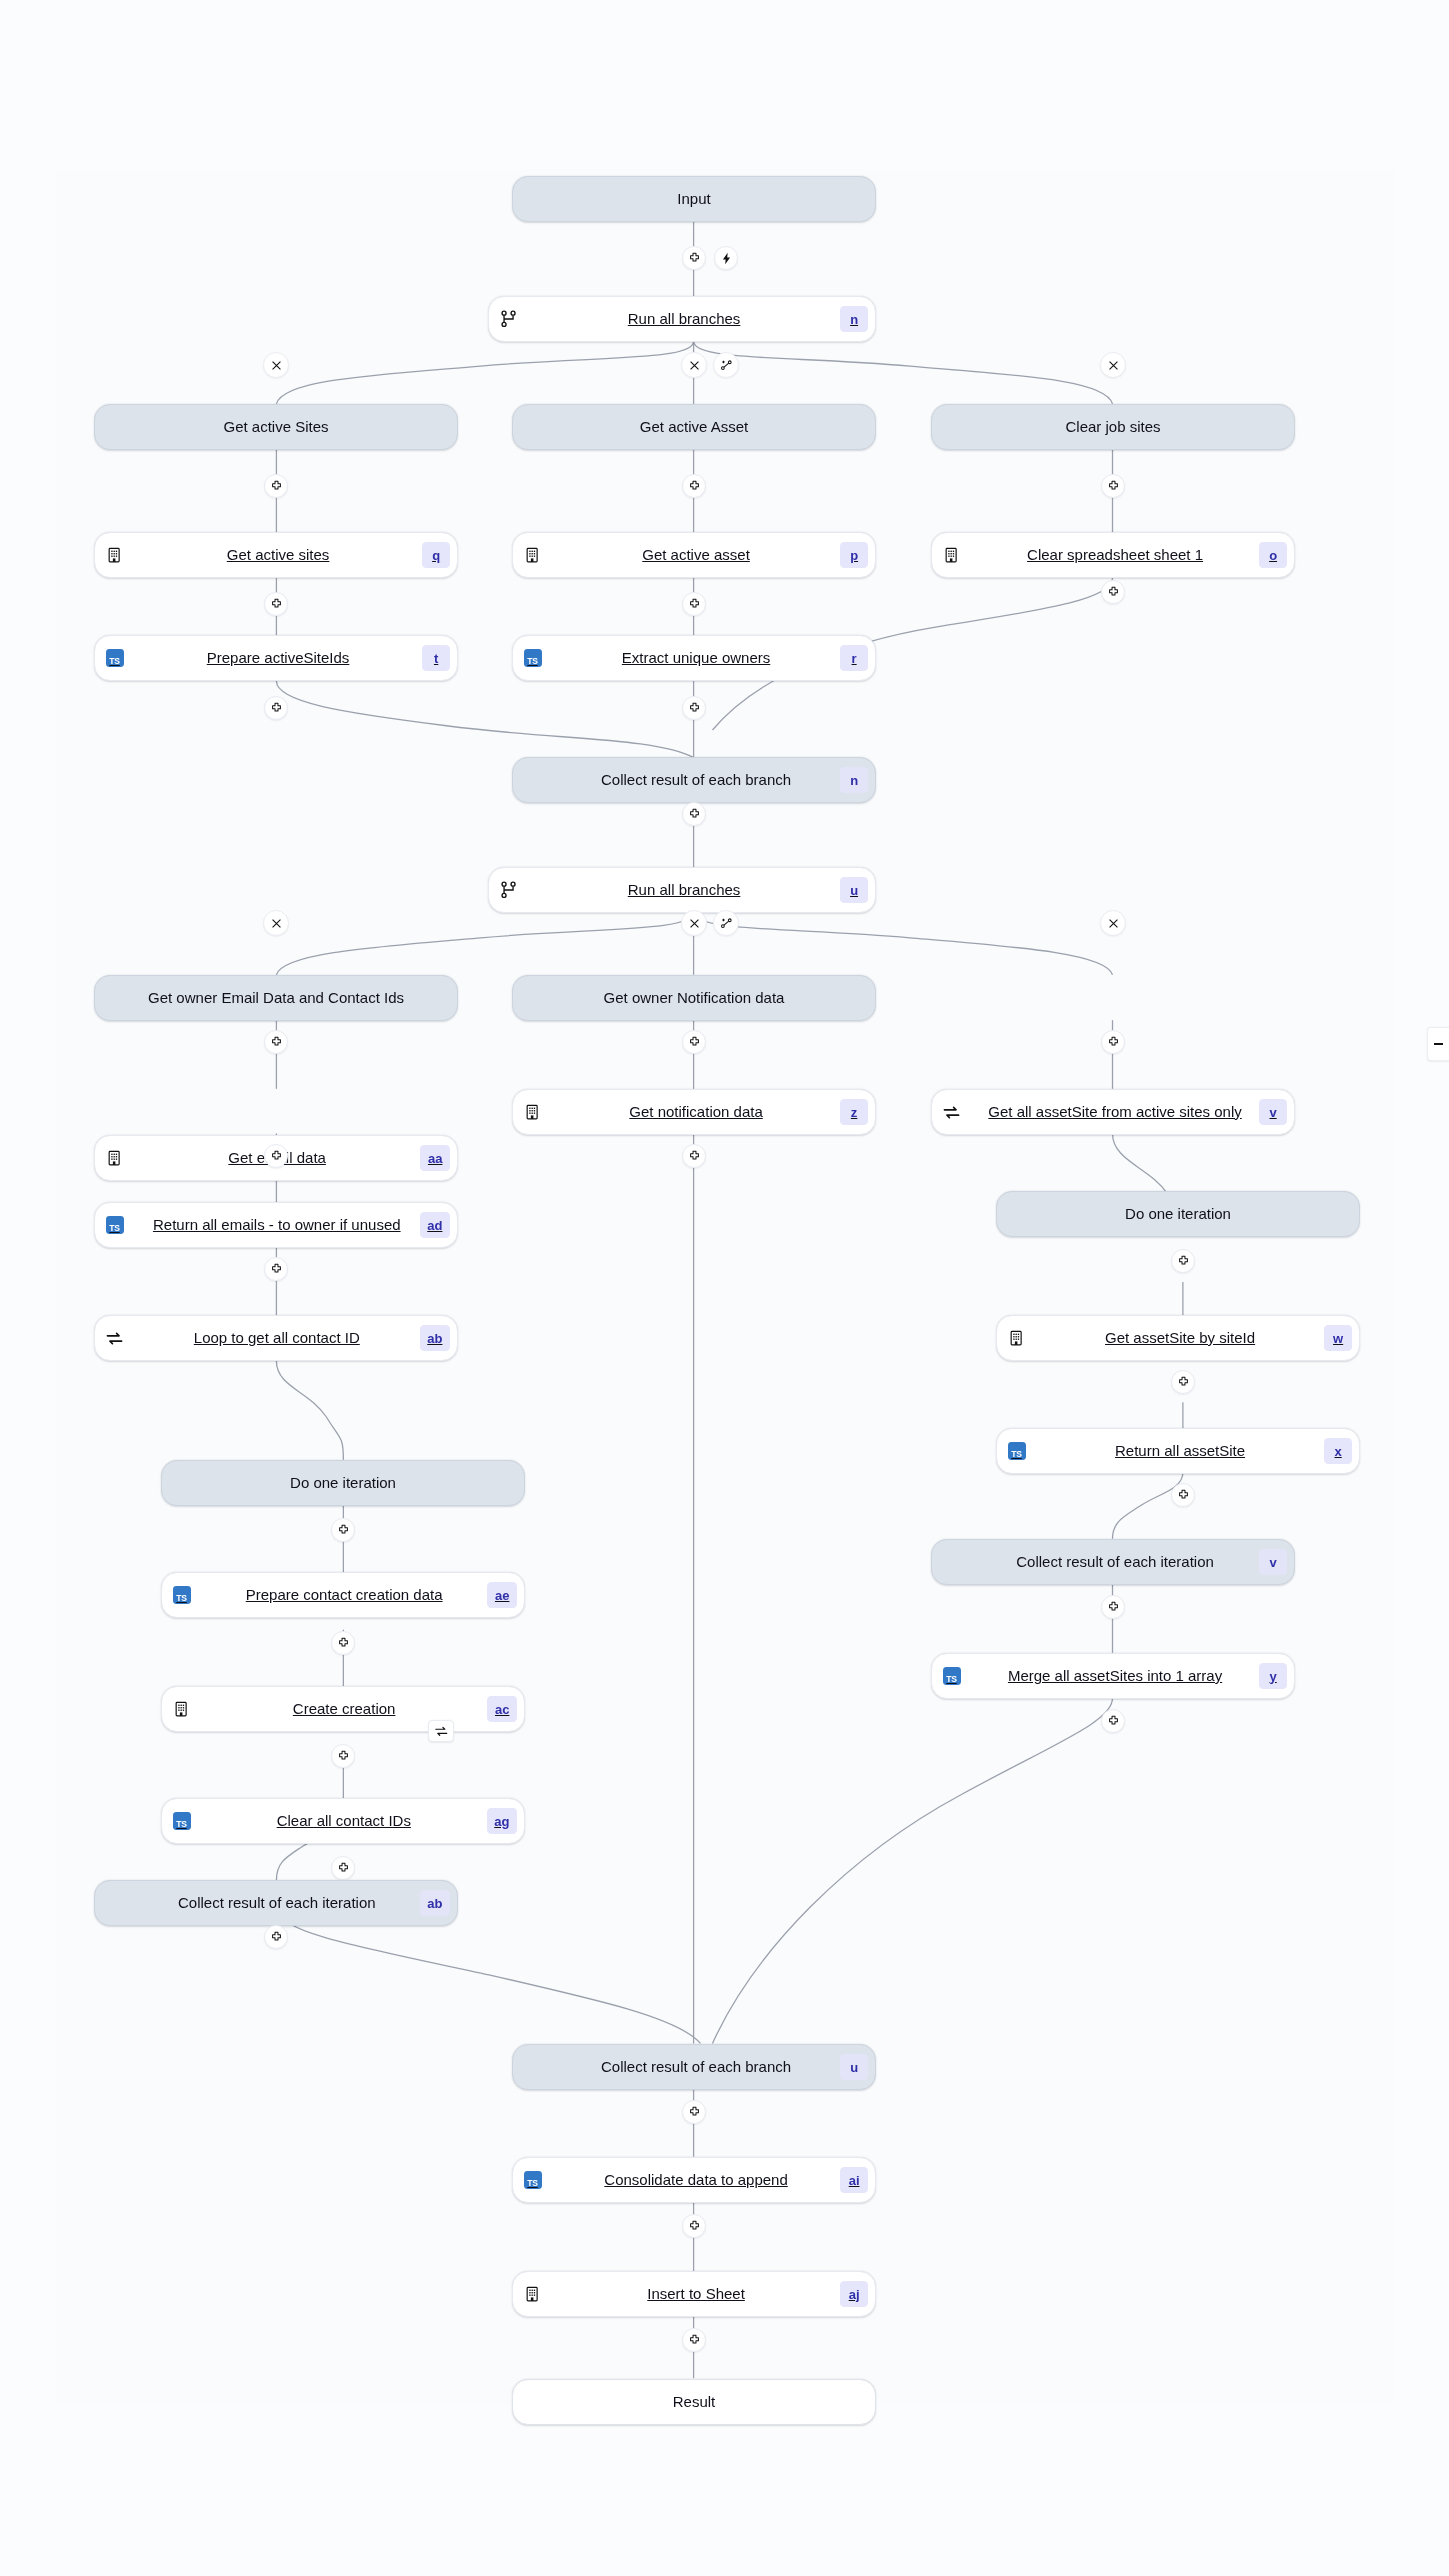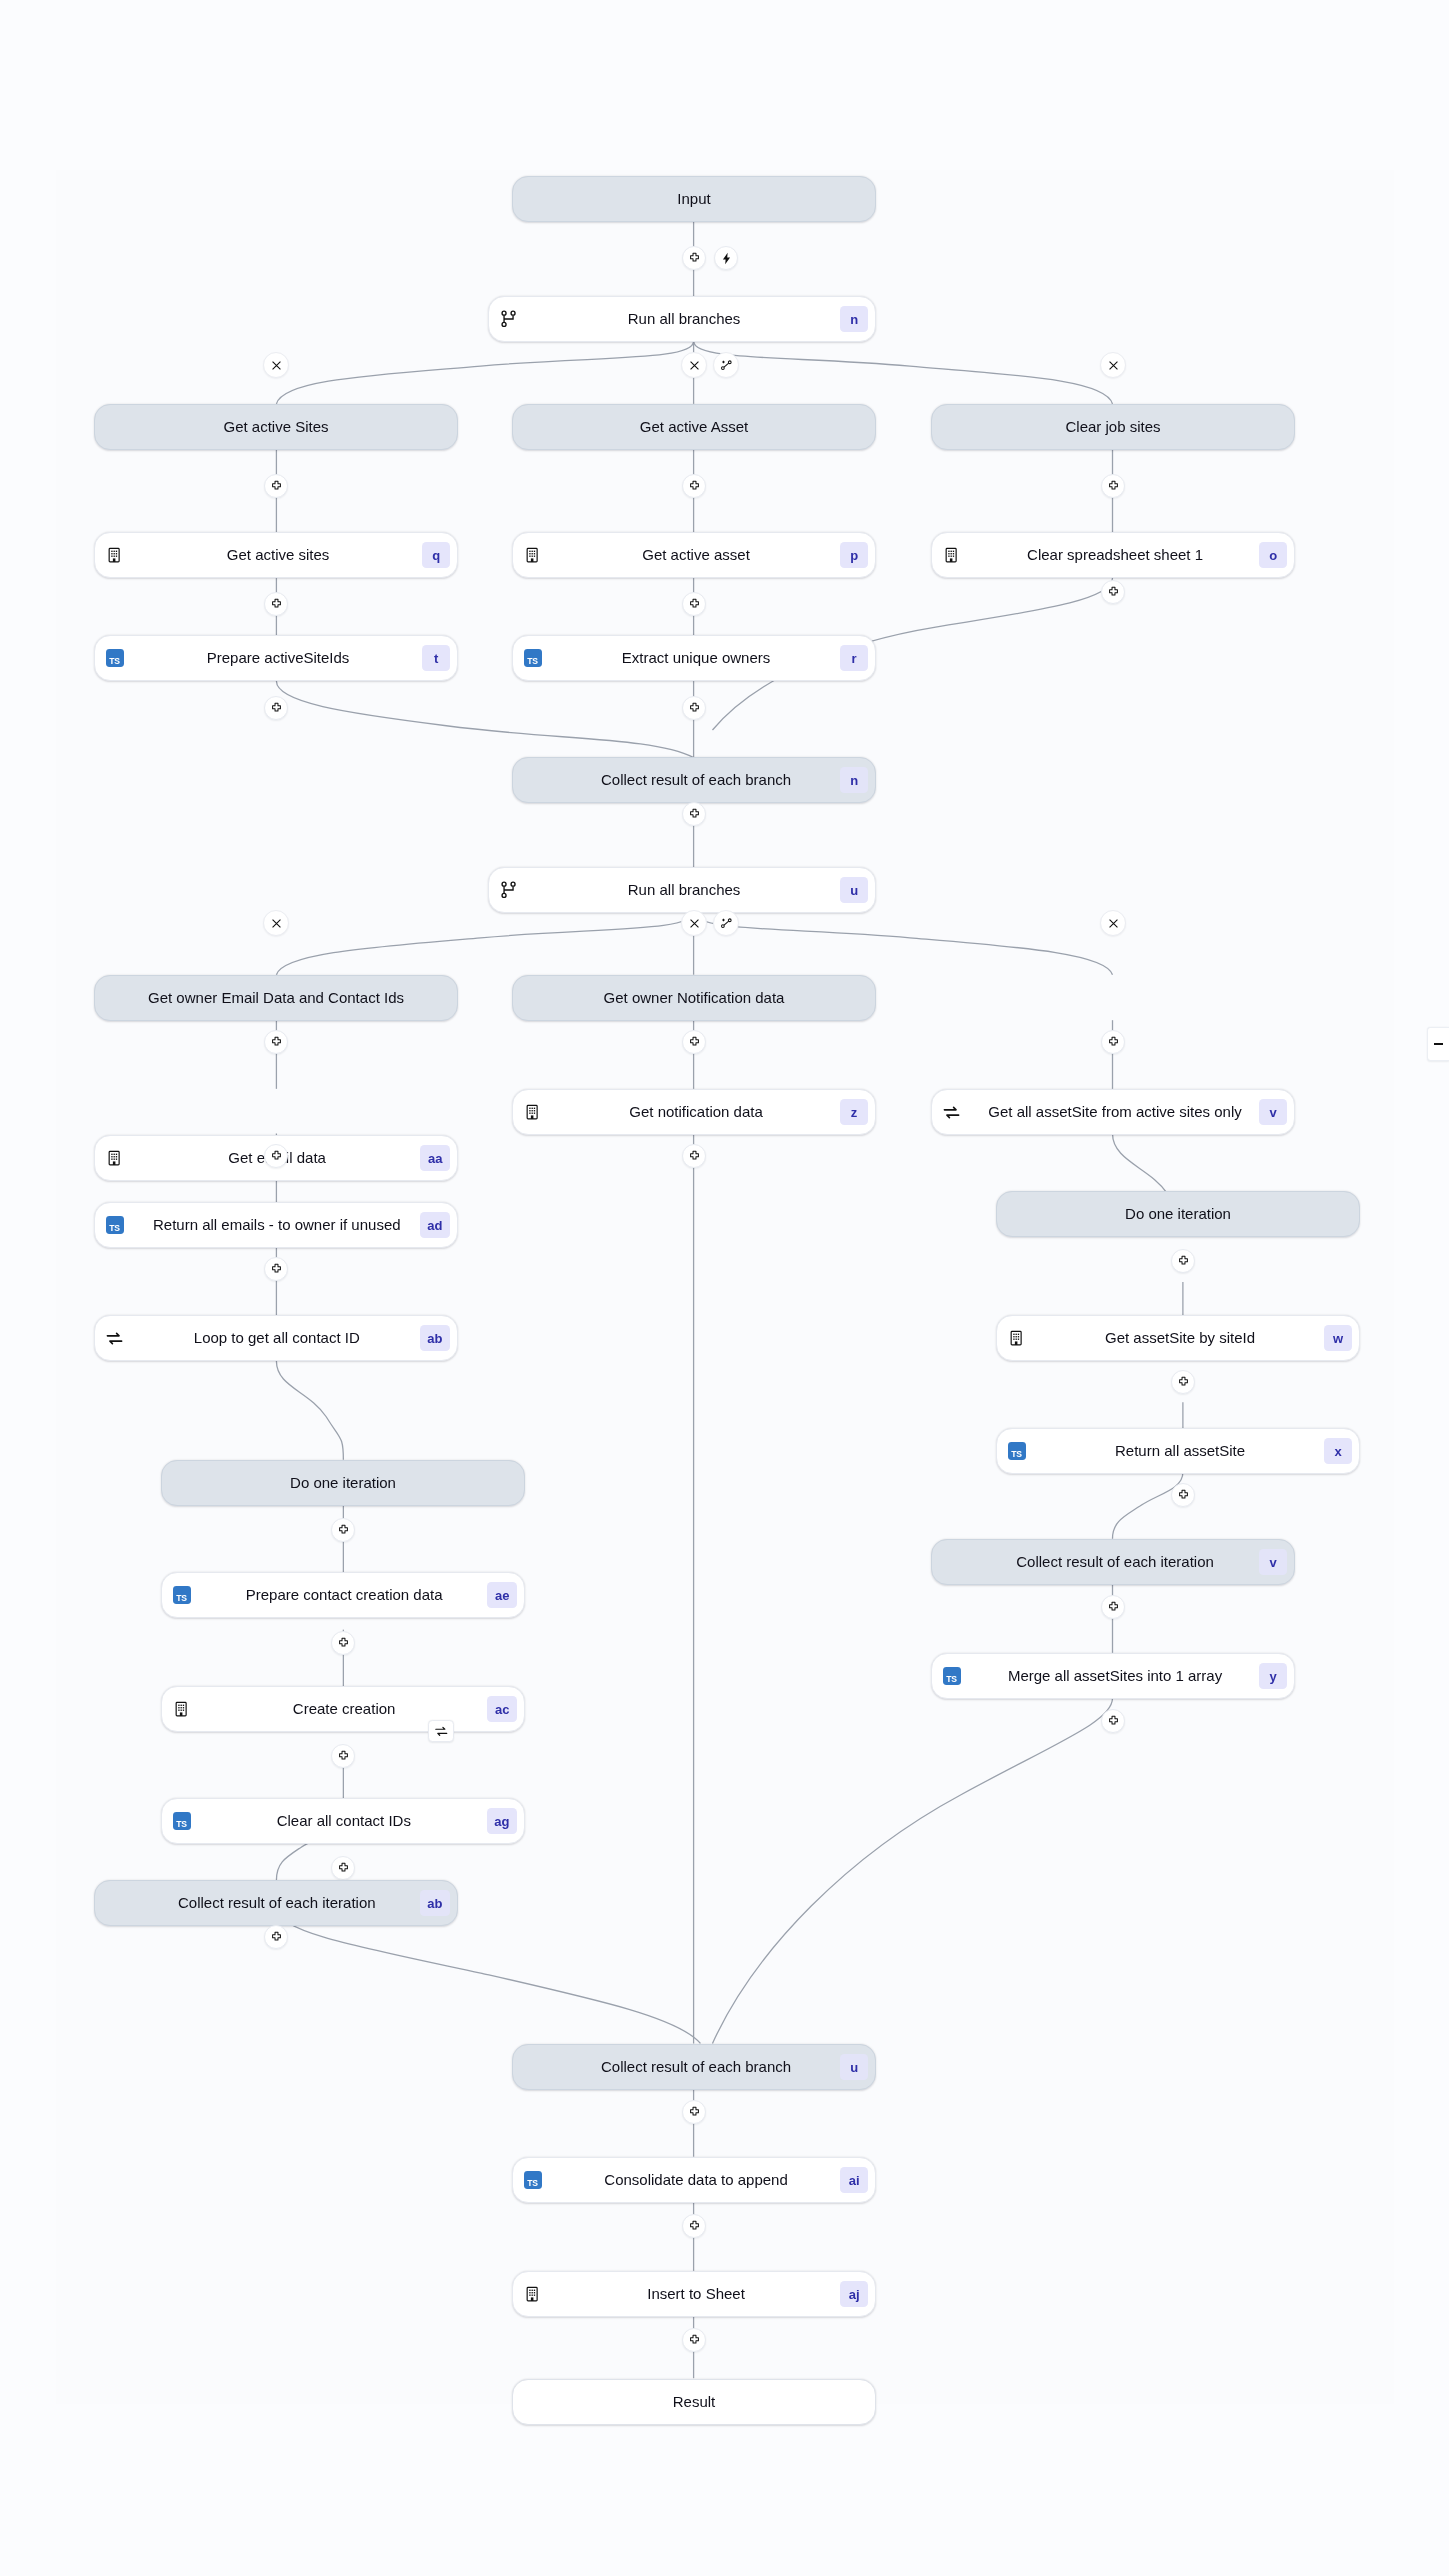--- a/index.html
+++ b/index.html
@@ -45,20 +45,21 @@
     line-height: 1.1;
   }
   
   .n-ghost {           
     background: #dde3ea;
     border: 0.9px solid #ccd5df;
   }
   .n-step {            
     background: #ffffff;
     border: 0.9px solid #e6e9ef;
+    text-decoration: underline;
   }
   .n-plain {           
     background: #ffffff;
     border: 0.9px solid #dfe3ea;
   }
   
   .ico {
     width: 39px;
     flex: 0 0 39px;
     display: flex; align-items: center; justify-content: center;

